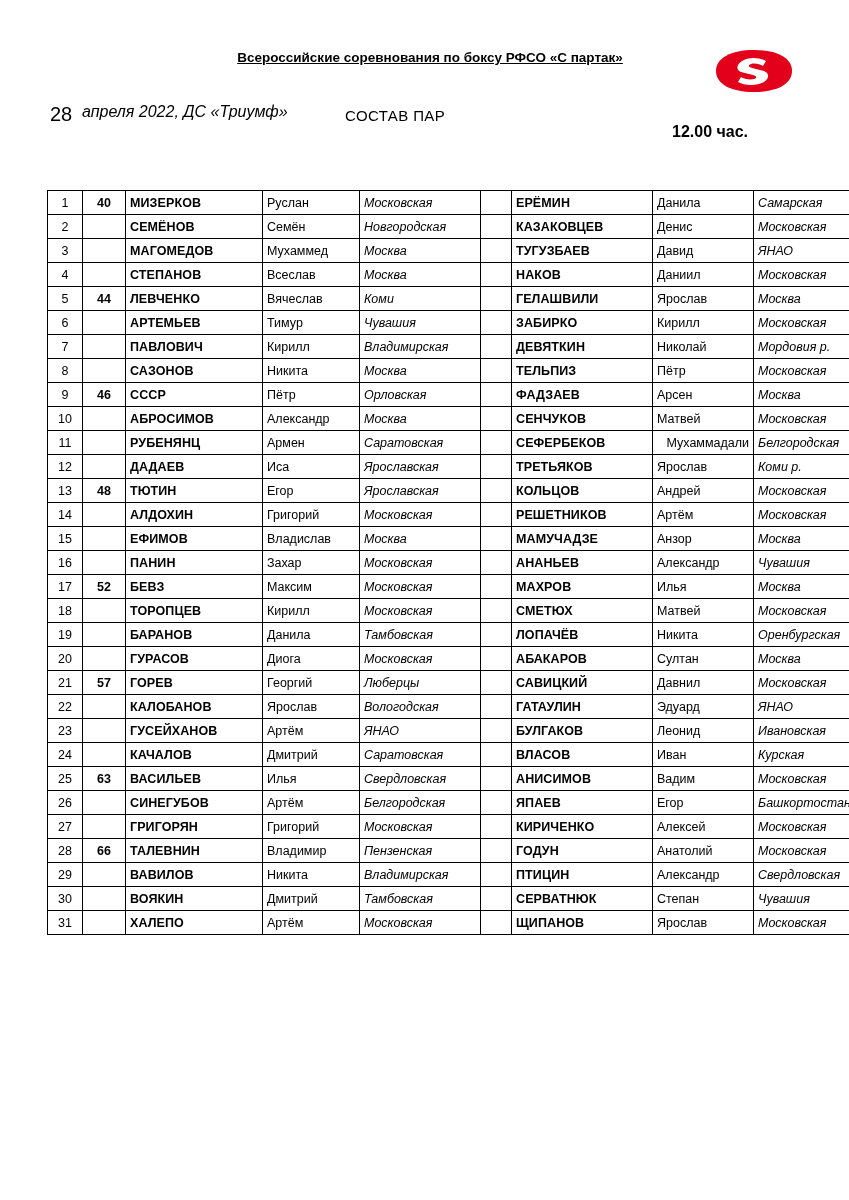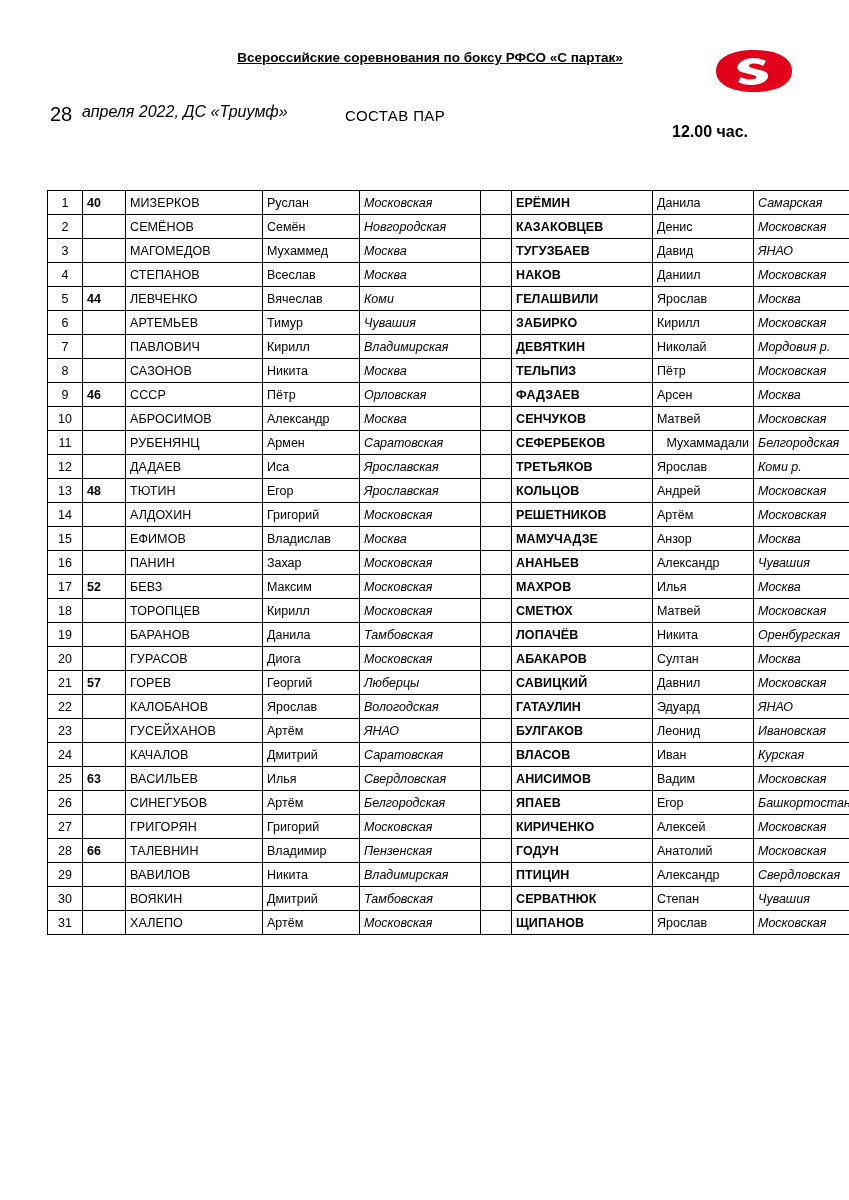--- a/index.html
+++ b/index.html
@@ -104,22 +104,22 @@
   table.pairs td {
     border: 1px solid #000000;
     height: 23px;
     padding: 0 4px;
     font-size: 12.5px;
     vertical-align: middle;
     overflow: hidden;
     white-space: nowrap;
   }
   td.c-idx      { width: 26px;  text-align: center; font-size: 12.5px; }
-  td.c-weight   { width: 34px;  text-align: left; font-weight: bold; font-size: 13px; }
-  td.c-surname  { width: 128px; font-weight: normal; font-size: 13px; letter-spacing: 0.1px; }
+  td.c-weight   { width: 34px;  text-align: center; font-weight: bold; font-size: 13px; }
+  td.c-surname  { width: 128px; font-weight: bold; font-size: 13px; letter-spacing: 0.1px; }
   td.c-name     { width: 88px;  font-size: 12px; }
   td.c-region   { width: 112px; font-style: italic; font-size: 12px; }
   td.c-gap      { width: 22px;  border-top: 1px solid #000; border-bottom: 1px solid #000; }
   td.c-surname2 { width: 132px; font-weight: bold; font-size: 13px; letter-spacing: 0.1px; }
   td.c-name2    { width: 92px;  font-size: 12px; }
   td.c-region2  { width: 110px; font-style: italic; font-size: 12px; }
 
   td.small { font-size: 10px; text-align: right; }
 </style>
 </head>

